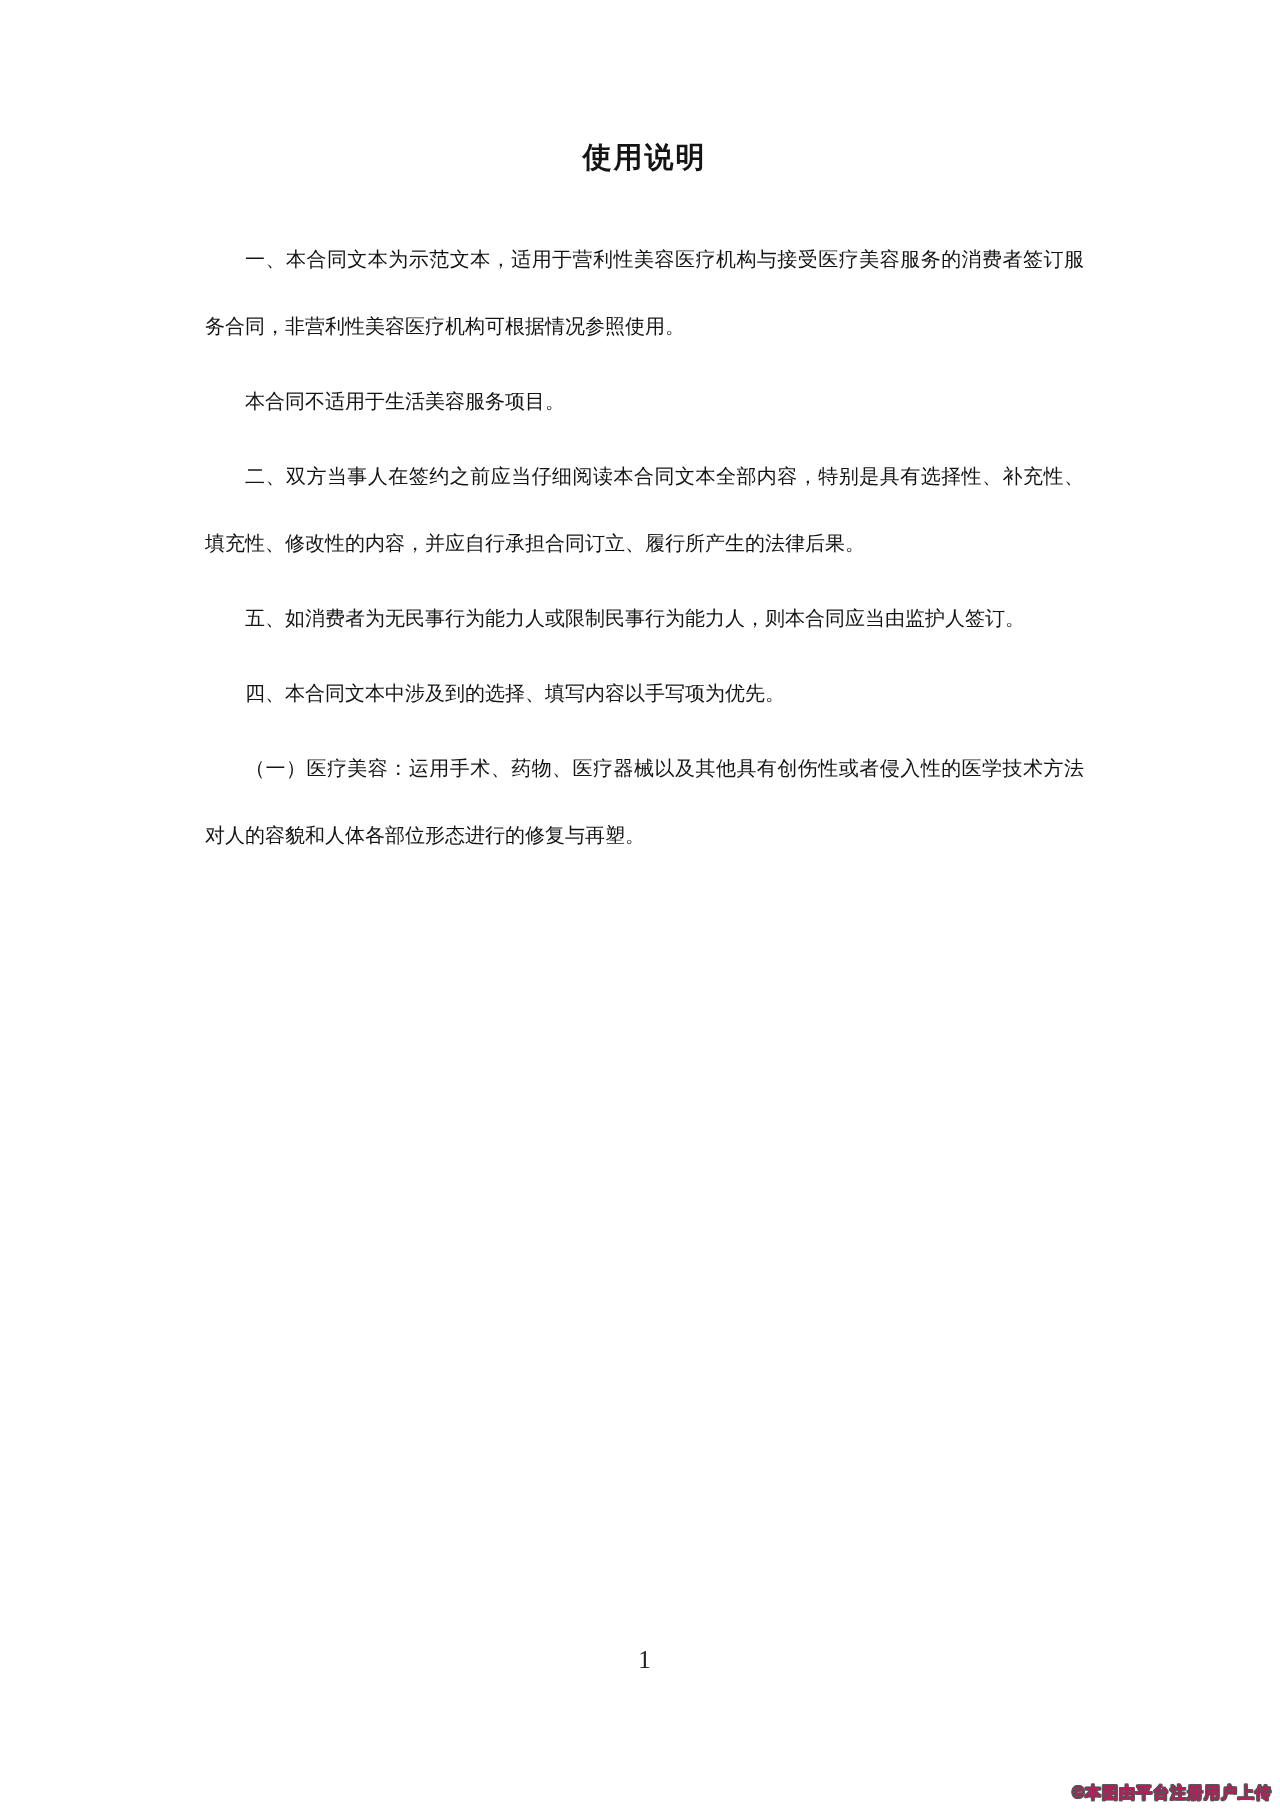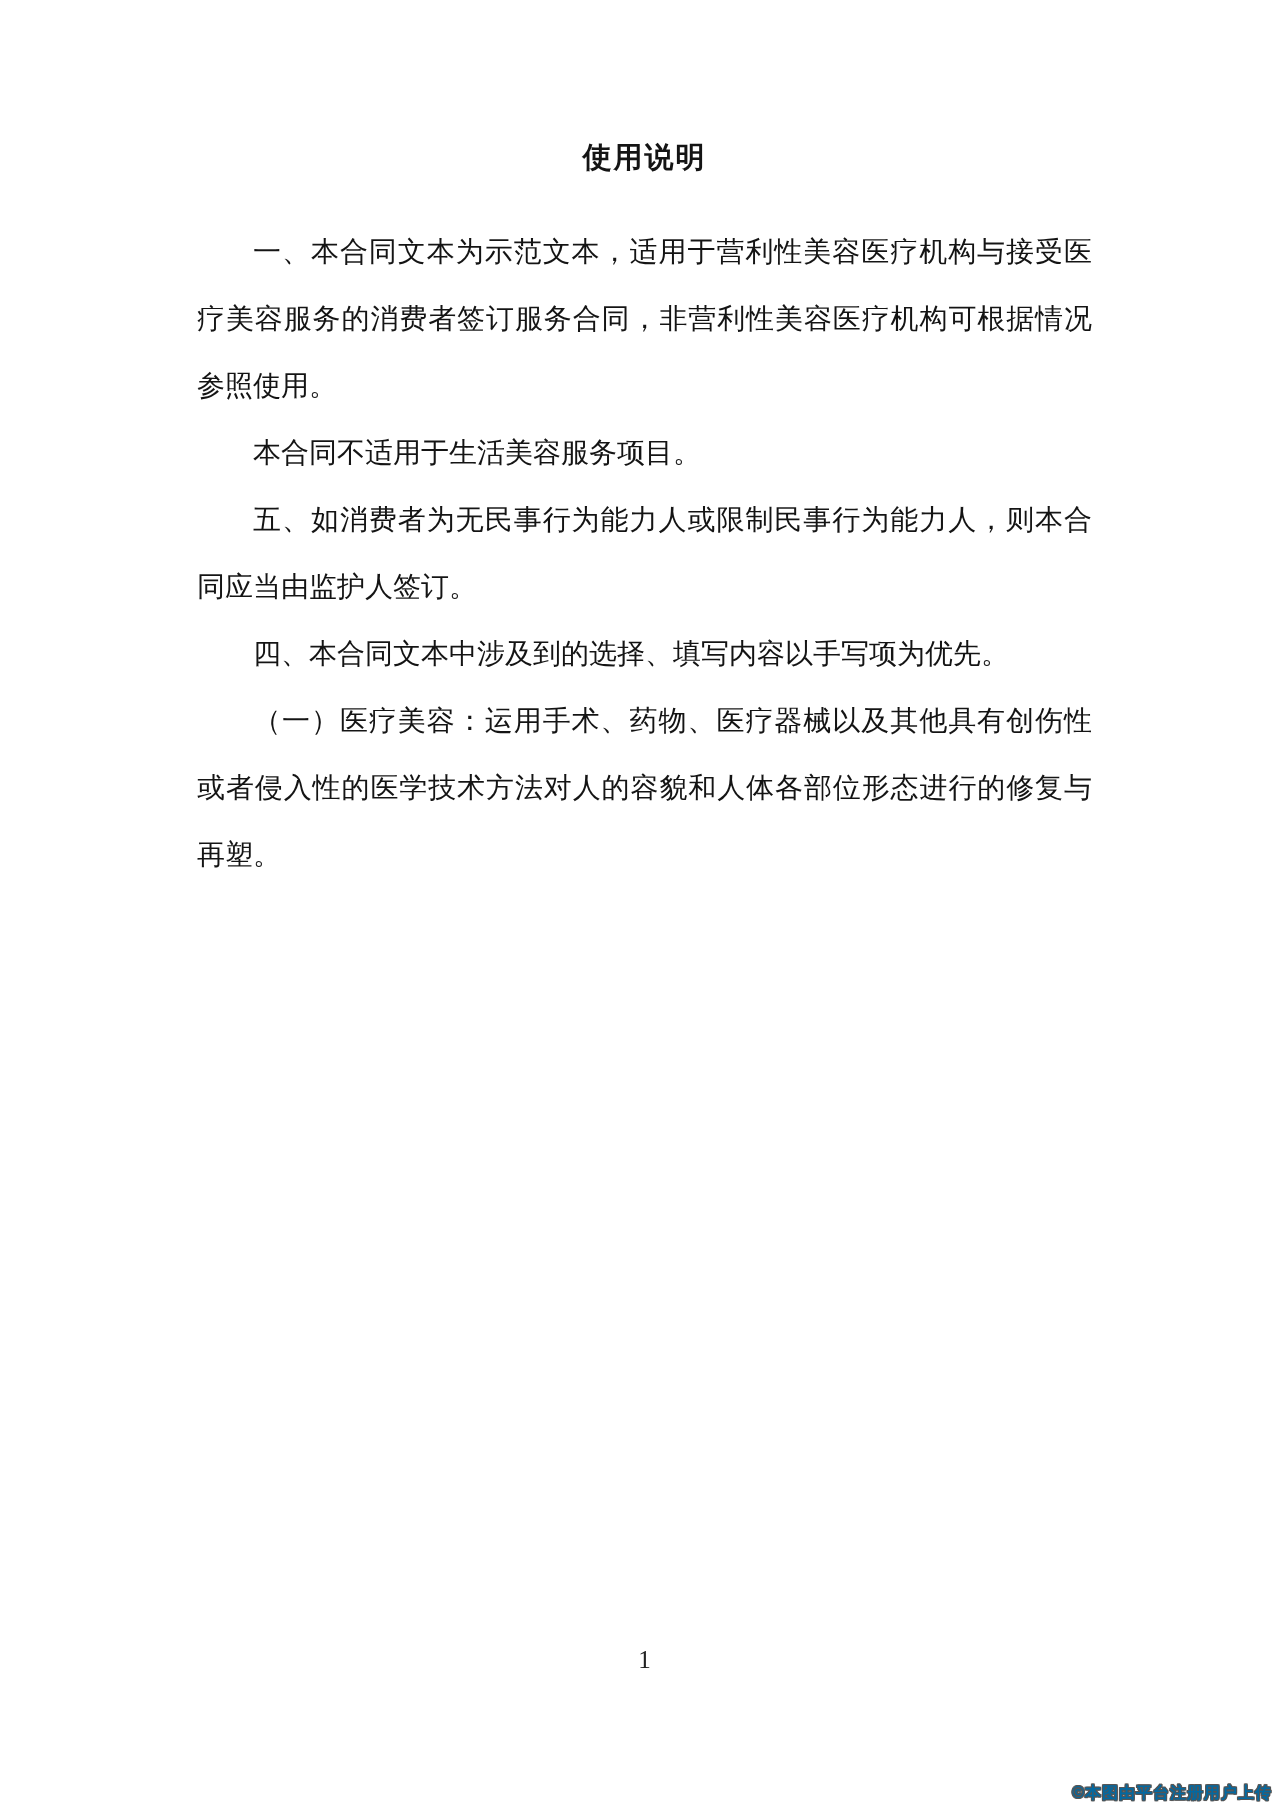--- a/index.html
+++ b/index.html
@@ -20,22 +20,22 @@
   }
   .doc-title {
     font-size: 29px;
     font-weight: bold;
     text-align: center;
     line-height: 58px;
     height: 90px;
     letter-spacing: 2px;
   }
   .doc-body p {
-    margin: 0;
-    font-size: 28px;
+    margin: 8px;
+    font-size: 20px;
     line-height: 67px;
     text-align: justify;
     text-indent: 2em;
     letter-spacing: 0px;
     word-break: break-all;
   }
   .page-number {
     position: absolute;
     top: 1646px;
     left: 197px;
@@ -43,39 +43,40 @@
     text-align: center;
     font-size: 25px;
     color: #222;
   }
   .watermark {
     position: absolute;
     right: 8px;
     bottom: 6px;
     font-size: 16px;
     font-weight: bold;
-    color: #0369a1;
+    color: #be185d;
     letter-spacing: 1px;
     text-shadow:
       -1px -1px 0 #555, 1px -1px 0 #555,
       -1px  1px 0 #555, 1px  1px 0 #555,
        0   -1px 0 #555, 0    1px 0 #555,
       -1px  0   0 #555, 1px  0   0 #555;
     font-family: "Liberation Sans", sans-serif;
   }
 </style>
 </head>
 <body>
 
 <div class="doc">
   <div class="doc-title">使用说明</div>
 
   <div class="doc-body">
     <p>一、本合同文本为示范文本，适用于营利性美容医疗机构与接受医疗美容服务的消费者签订服务合同，非营利性美容医疗机构可根据情况参照使用。</p>
     <p>本合同不适用于生活美容服务项目。</p>
+    <p>二、双方当事人在签约之前应当仔细阅读本合同文本全部内容，特别是具有选择性、补充性、填充性、修改性的内容，并应自行承担合同订立、履行所产生的法律后果。</p>
     <p>五、如消费者为无民事行为能力人或限制民事行为能力人，则本合同应当由监护人签订。</p>
     <p>四、本合同文本中涉及到的选择、填写内容以手写项为优先。</p>
     <p>（一）医疗美容：运用手术、药物、医疗器械以及其他具有创伤性或者侵入性的医学技术方法对人的容貌和人体各部位形态进行的修复与再塑。</p>
   </div>
 </div>
 
 <div class="page-number">1</div>
 
 <div class="watermark">©本图由平台注册用户上传</div>
 

